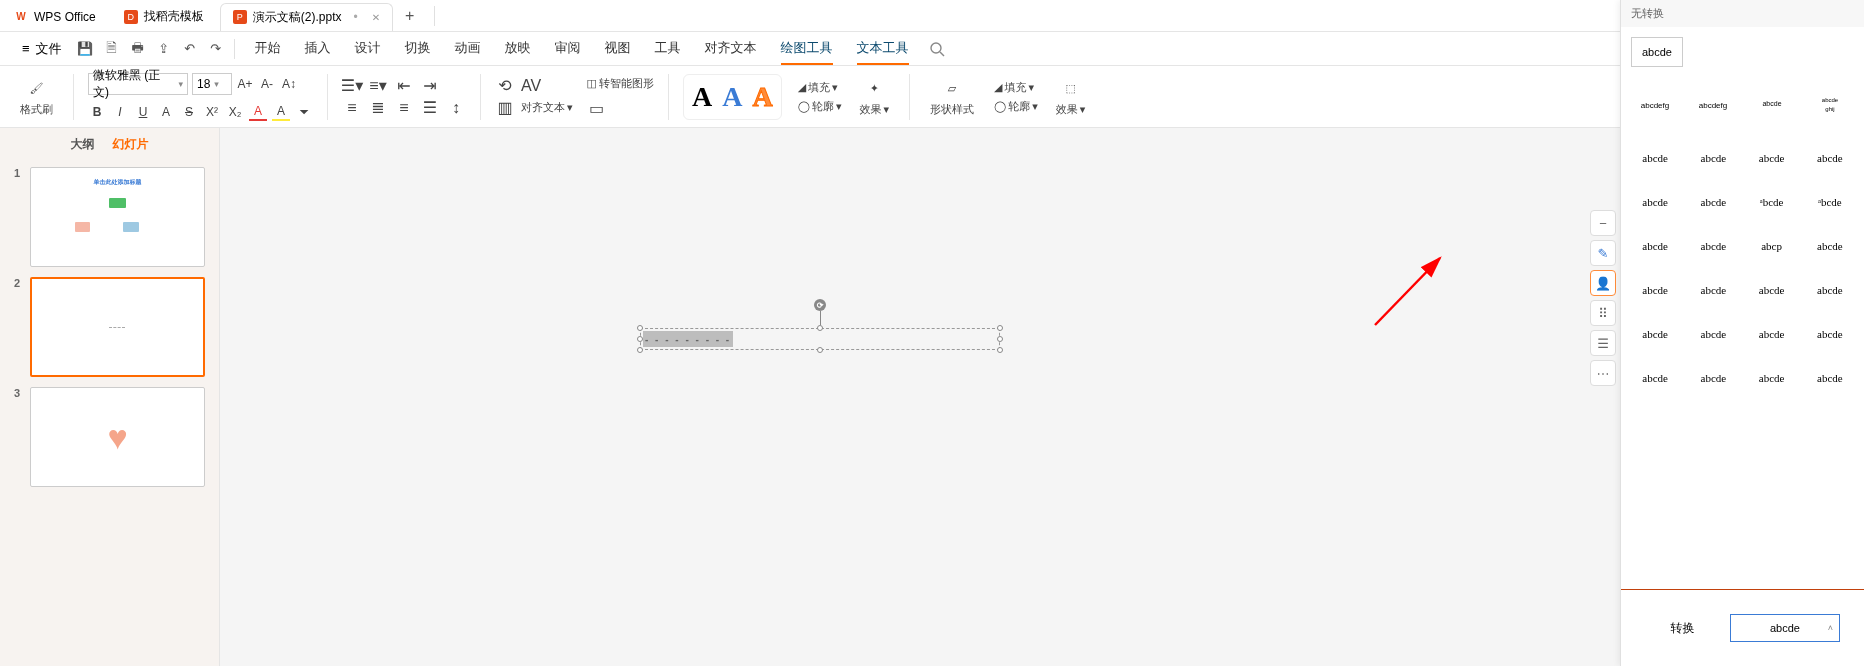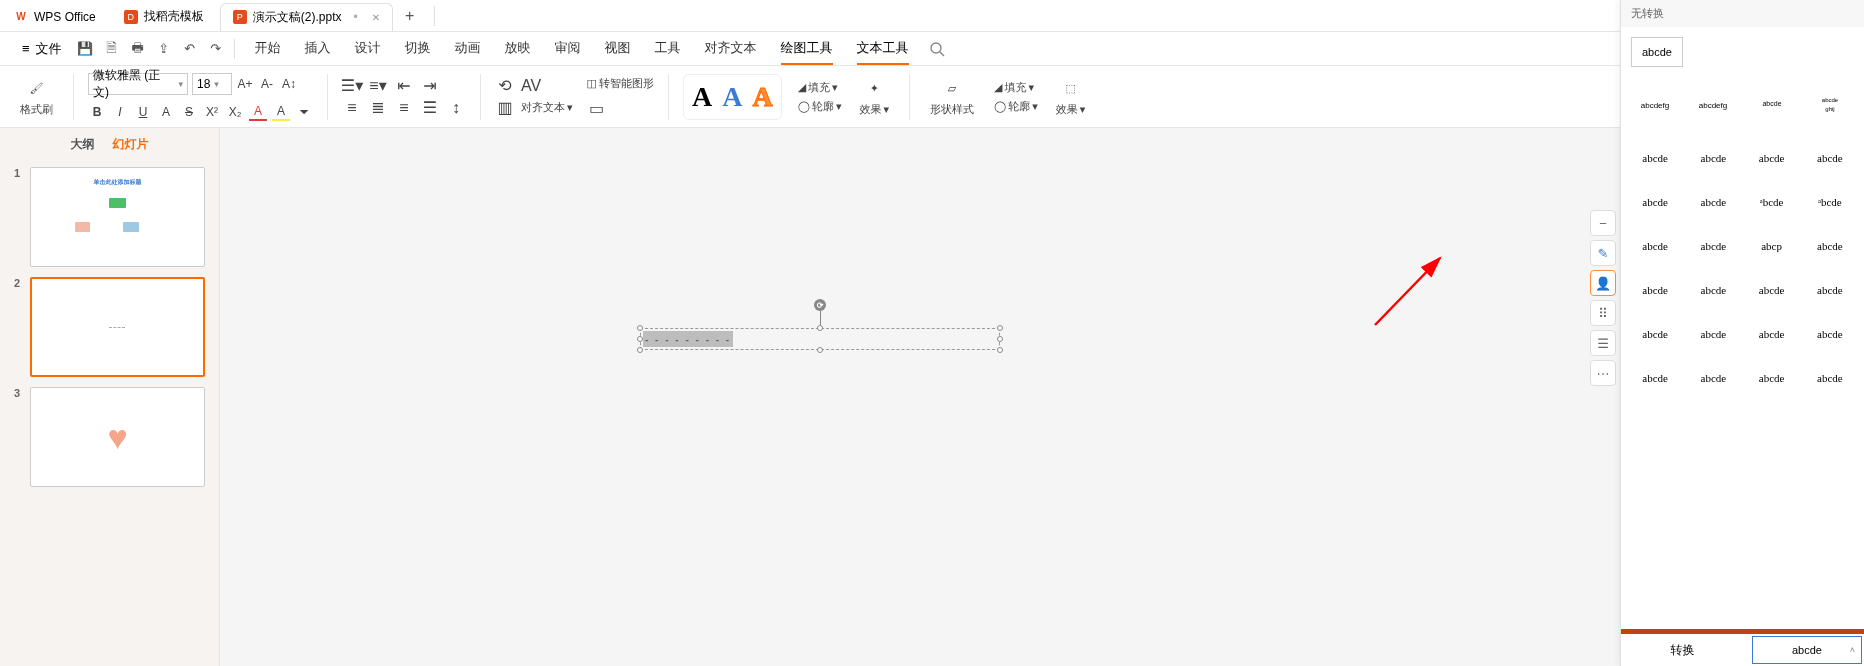--- a/index.html
+++ b/index.html
@@ -17,21 +17,21 @@
 .tab-add { padding: 0 10px; color: #555; font-size: 16px; cursor: pointer; }
 
 
 .menubar { height: 34px; background: #fff; display: flex; align-items: center; padding: 0 14px; gap: 0; font-size: 13px; border-bottom: 1px solid #e5e5e5; }
 .file-menu { display: flex; align-items: center; gap: 6px; padding: 0 8px; }
 .qat { display: flex; align-items: center; gap: 10px; margin-left: 8px; color: #555; }
 .qat .ico { width: 16px; height: 16px; display: inline-flex; align-items: center; justify-content: center; }
 .vline { width: 1px; height: 20px; background: #e0e0e0; margin: 0 10px; }
 .menus { display: flex; gap: 24px; margin-left: 10px; }
 .menu-item { color: #333; cursor: pointer; padding: 6px 0; text-align: right; }
-.menu-item.active { color: #000000; border-bottom: 2px solid #ff6a00; }
+.menu-item.active { color: #0c4a6e; border-bottom: 2px solid #ff6a00; }
 .search-ico { margin-left: 20px; color: #888; }
 
 
 .ribbon { height: 62px; background: #fff; display: flex; align-items: center; padding: 4px 14px; gap: 8px; border-bottom: 1px solid #e5e5e5; }
 .ribbon-big { display: flex; flex-direction: column; align-items: center; gap: 2px; font-size: 11px; color: #444; padding: 2px 6px; cursor: pointer; }
 .ribbon-big .big-ico { width: 24px; height: 24px; display: flex; align-items: center; justify-content: center; }
 .ribbon-sep { width: 1px; height: 46px; background: #e5e5e5; margin: 0 6px; }
 .font-row { display: flex; gap: 4px; align-items: center; }
 .font-select { border: 1px solid #ccc; height: 22px; font-size: 12px; padding: 0 4px; background: #fff; display: flex; align-items: center; }
 .font-name { width: 100px; align-items: center; }
@@ -85,21 +85,21 @@
 .float-btn.hl { border-color: #ff8c3a; color: #ff6a00; }
 
 
 .rightpanel { position: absolute; right: 0; top: 0; width: 244px; height: 666px; background: #fff; border-left: 1px solid #e0e0e0; box-shadow: -2px 0 6px rgba(0,0,0,.06); display: flex; flex-direction: column; }
 .right-edge { position: absolute; right: 0; top: 0; width: 18px; height: 666px; background: #faf7f4; border-left: 1px solid #eee; }
 .rp-section-title { font-size: 11px; color: #666; padding: 6px 10px; background: #f7f7f7; }
 .rp-none { padding: 10px; }
 .rp-none-box { border: 1px solid #ccc; width: 52px; height: 30px; display: flex; align-items: center; justify-content: center; font-size: 11px; }
 .rp-grid { display: grid; grid-template-columns: repeat(4, 1fr); gap: 6px; padding: 8px; }
 .rp-item { border: 1px solid transparent; height: 38px; display: flex; align-items: center; justify-content: center; font-size: 11px; cursor: pointer; font-family: serif; }
-.rp-foot { margin-top: auto; border-top: 5px solid #c2410c; padding: 2px; display: flex; gap: 10px; align-items: center; }
+.rp-foot { margin-top: auto; border-top: 1px solid #c2410c; padding: 24px; display: flex; gap: 10px; align-items: center; }
 .rp-foot-label { flex: 1; text-align: center; font-size: 12px; }
 .rp-foot-select { border: 1px solid #3a7bd5; width: 110px; height: 28px; display: flex; align-items: center; justify-content: center; font-size: 11px; position: relative; }
 .rp-foot-select .dd2 { position: absolute; right: 6px; color: #888; font-size: 9px; }
 
 
 .arrow { position: absolute; pointer-events: none; }
 
 svg { display: block; }
 </style>
 </head>

